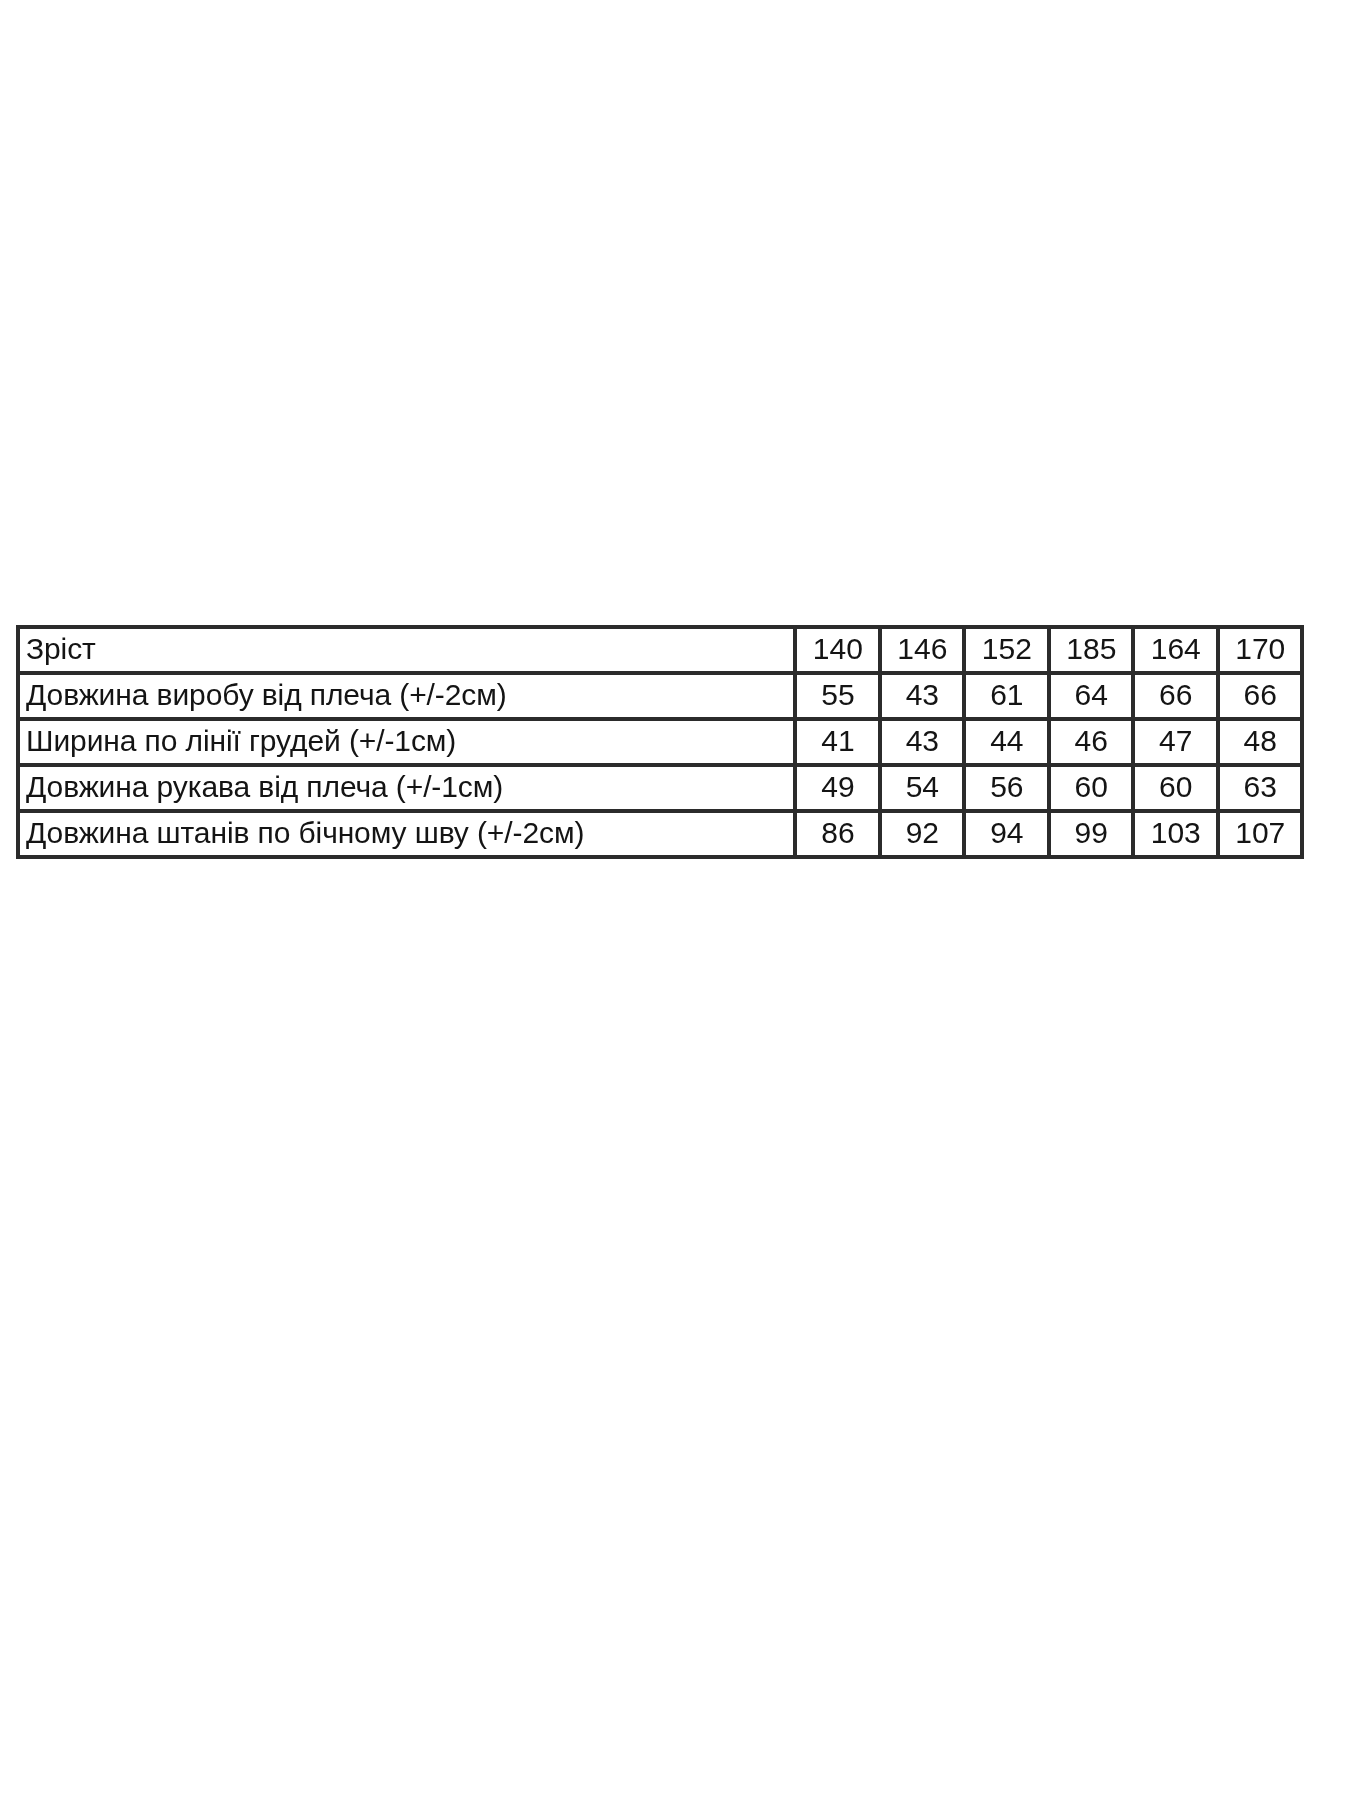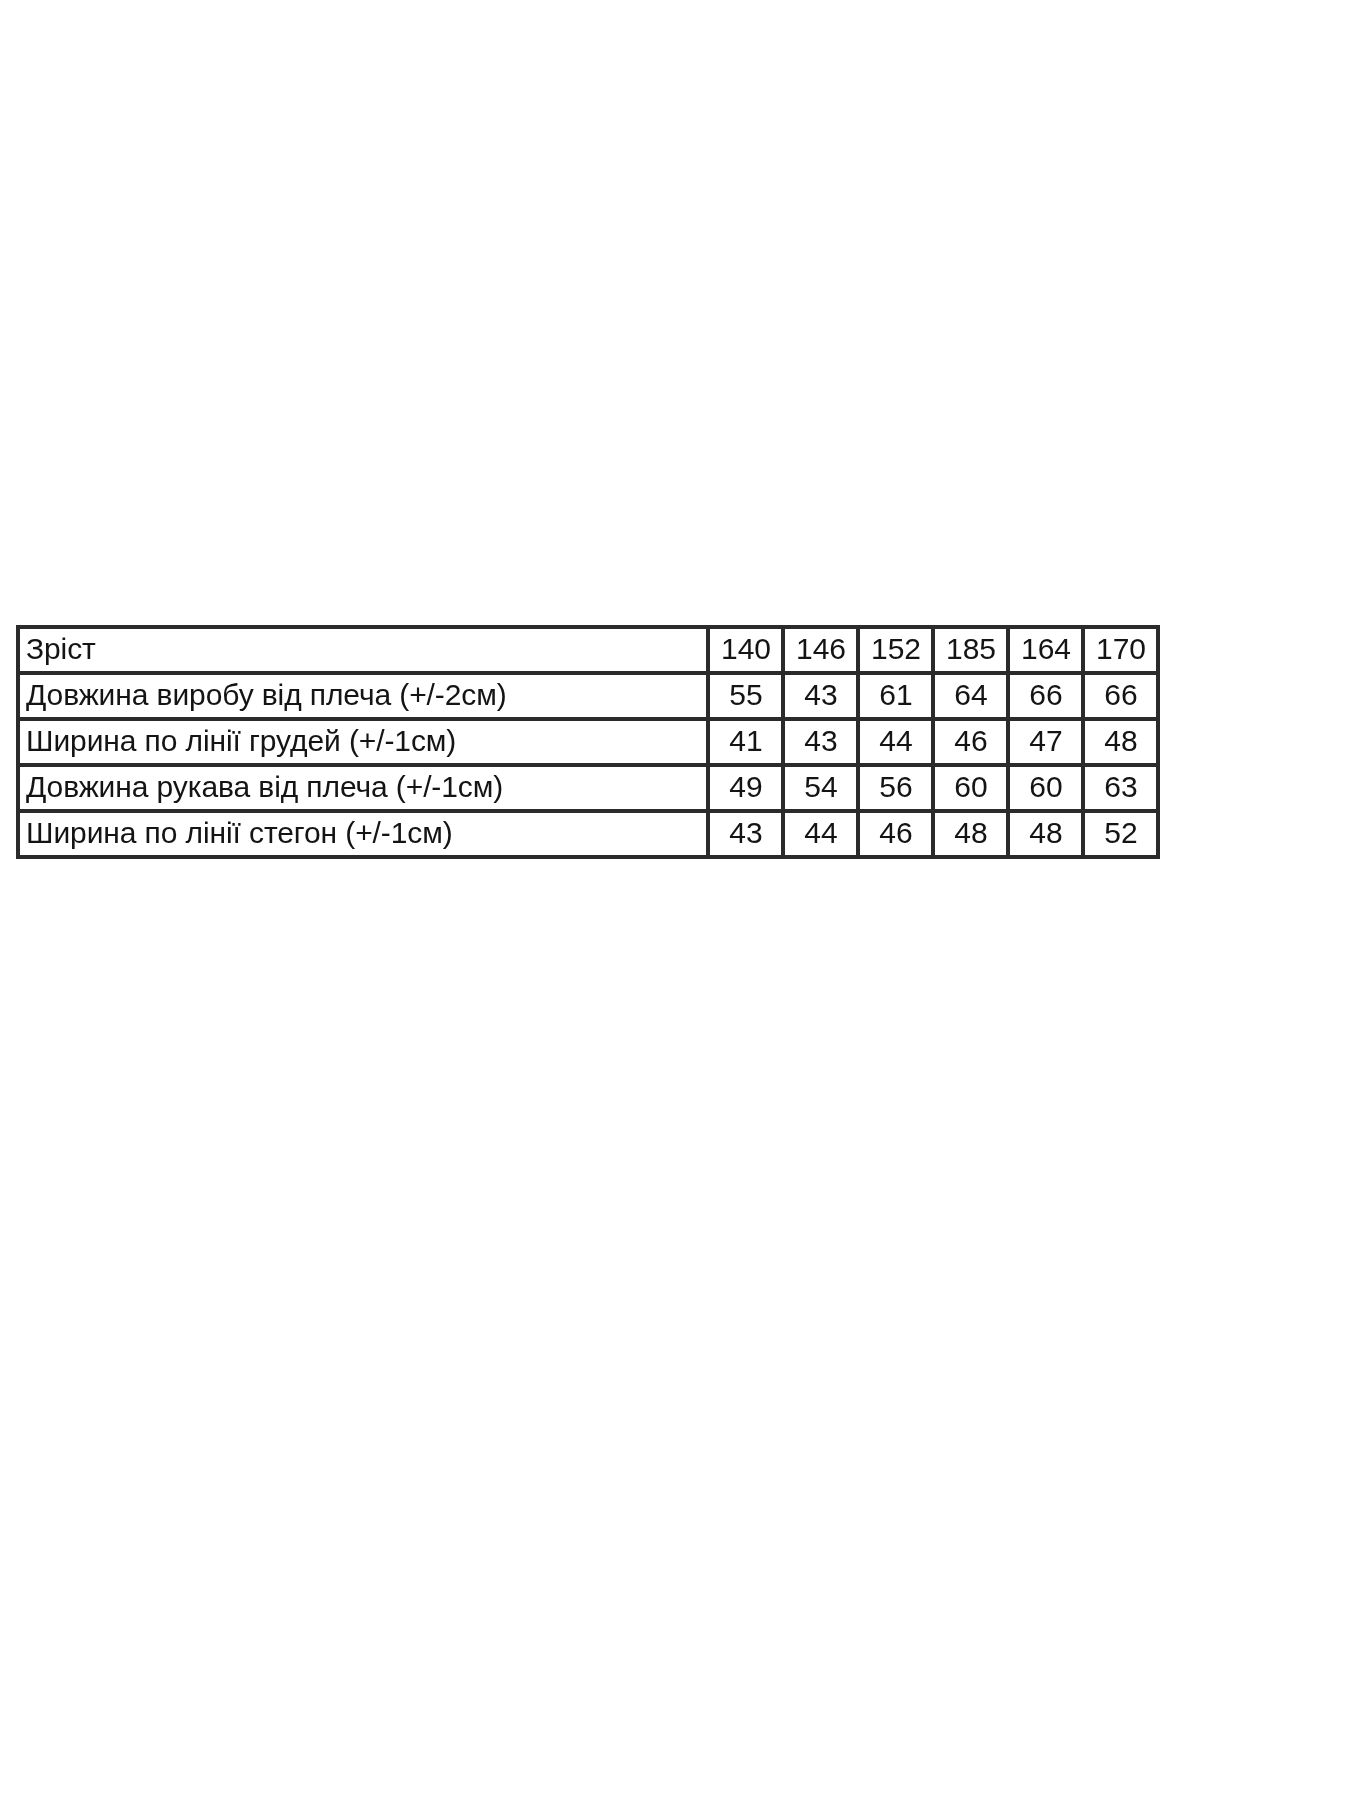--- a/index.html
+++ b/index.html
@@ -13,21 +13,21 @@
     position: relative;
     font-family: "Liberation Sans", sans-serif;
     color: #1a1a1a;
     overflow: hidden;
   }
 
   #size-table-wrap {
     position: absolute;
     left: 16px;
     top: 625px;
-    width: 1140px;
+    width: 1288px;
   }
 
   table.size-table {
     border-collapse: separate;
     border-spacing: 0;
     width: 100%;
     table-layout: fixed;
     border: 2px solid #2b2b2b;
   }
 
@@ -103,26 +103,26 @@
       <tr>
         <td class="label-cell">Довжина рукава від плеча (+/-1см)</td>
         <td class="value-cell">49</td>
         <td class="value-cell">54</td>
         <td class="value-cell">56</td>
         <td class="value-cell">60</td>
         <td class="value-cell">60</td>
         <td class="value-cell">63</td>
       </tr>
 
+      <tr>
+        <td class="label-cell">Довжина штанів по бічному шву (+/-2см)</td>
+        <td class="value-cell">86</td>
+        <td class="value-cell">92</td>
+        <td class="value-cell">94</td>
+        <td class="value-cell">99</td>
+        <td class="value-cell">103</td>
+        <td class="value-cell">107</td>
+      </tr>
 
-      <tr>
-        <td class="label-cell">Ширина по лінії стегон (+/-1см)</td>
-        <td class="value-cell">43</td>
-        <td class="value-cell">44</td>
-        <td class="value-cell">46</td>
-        <td class="value-cell">48</td>
-        <td class="value-cell">48</td>
-        <td class="value-cell">52</td>
-      </tr>
 
     </tbody>
   </table>
 </div>
 
 </body></html>

